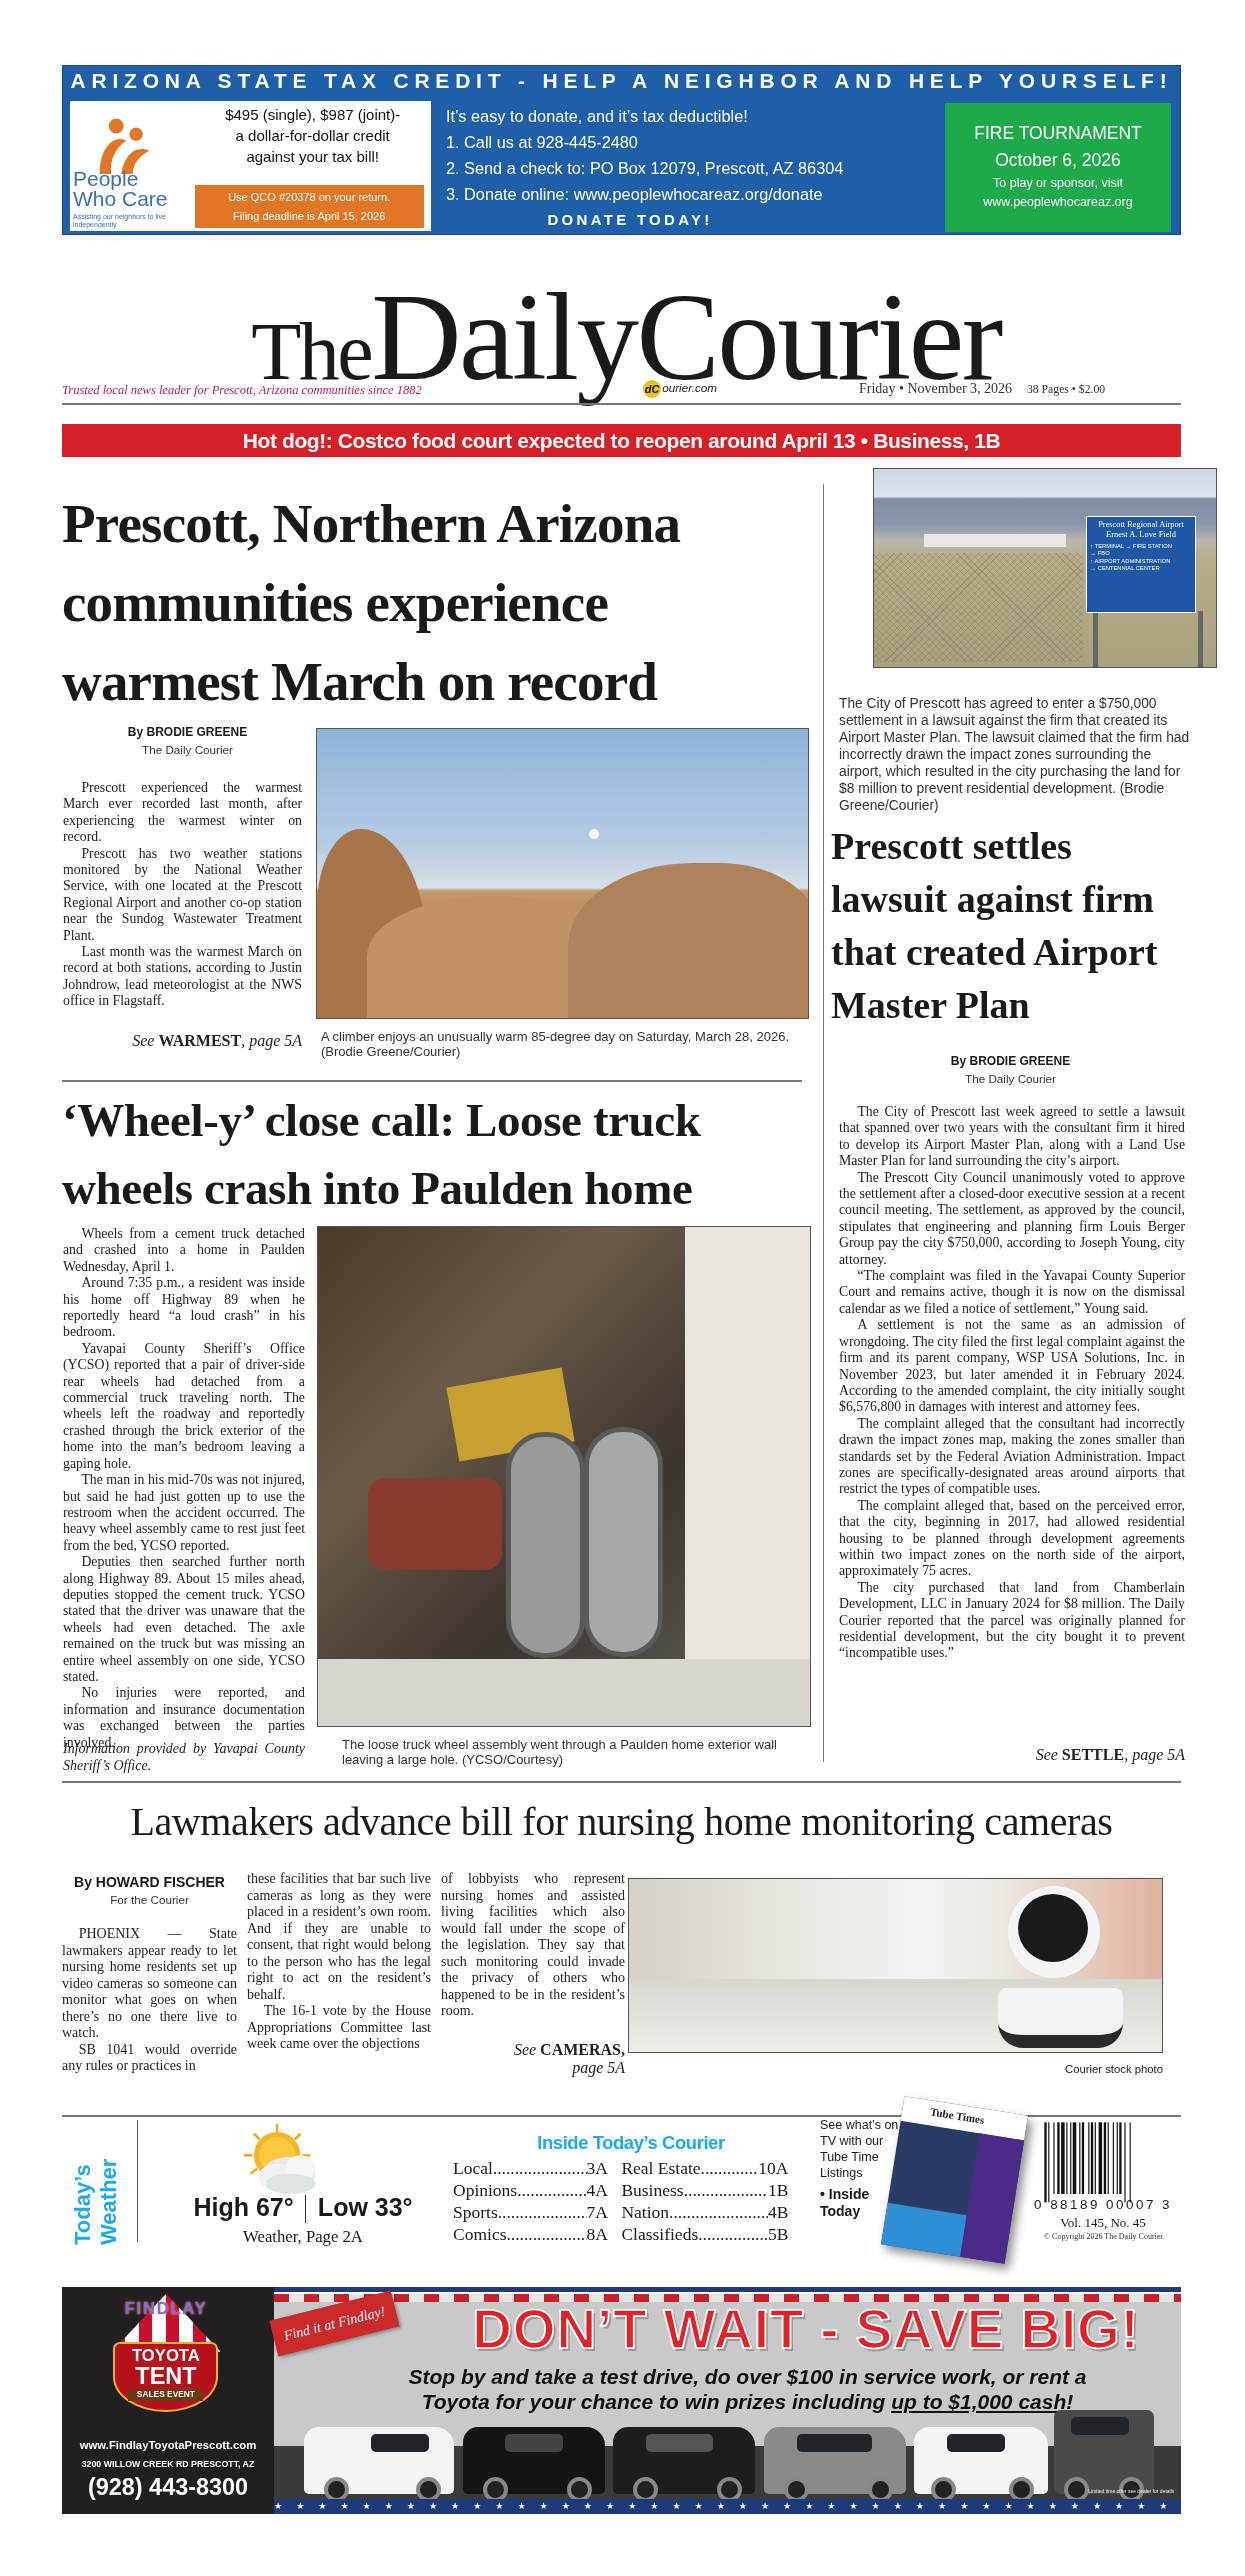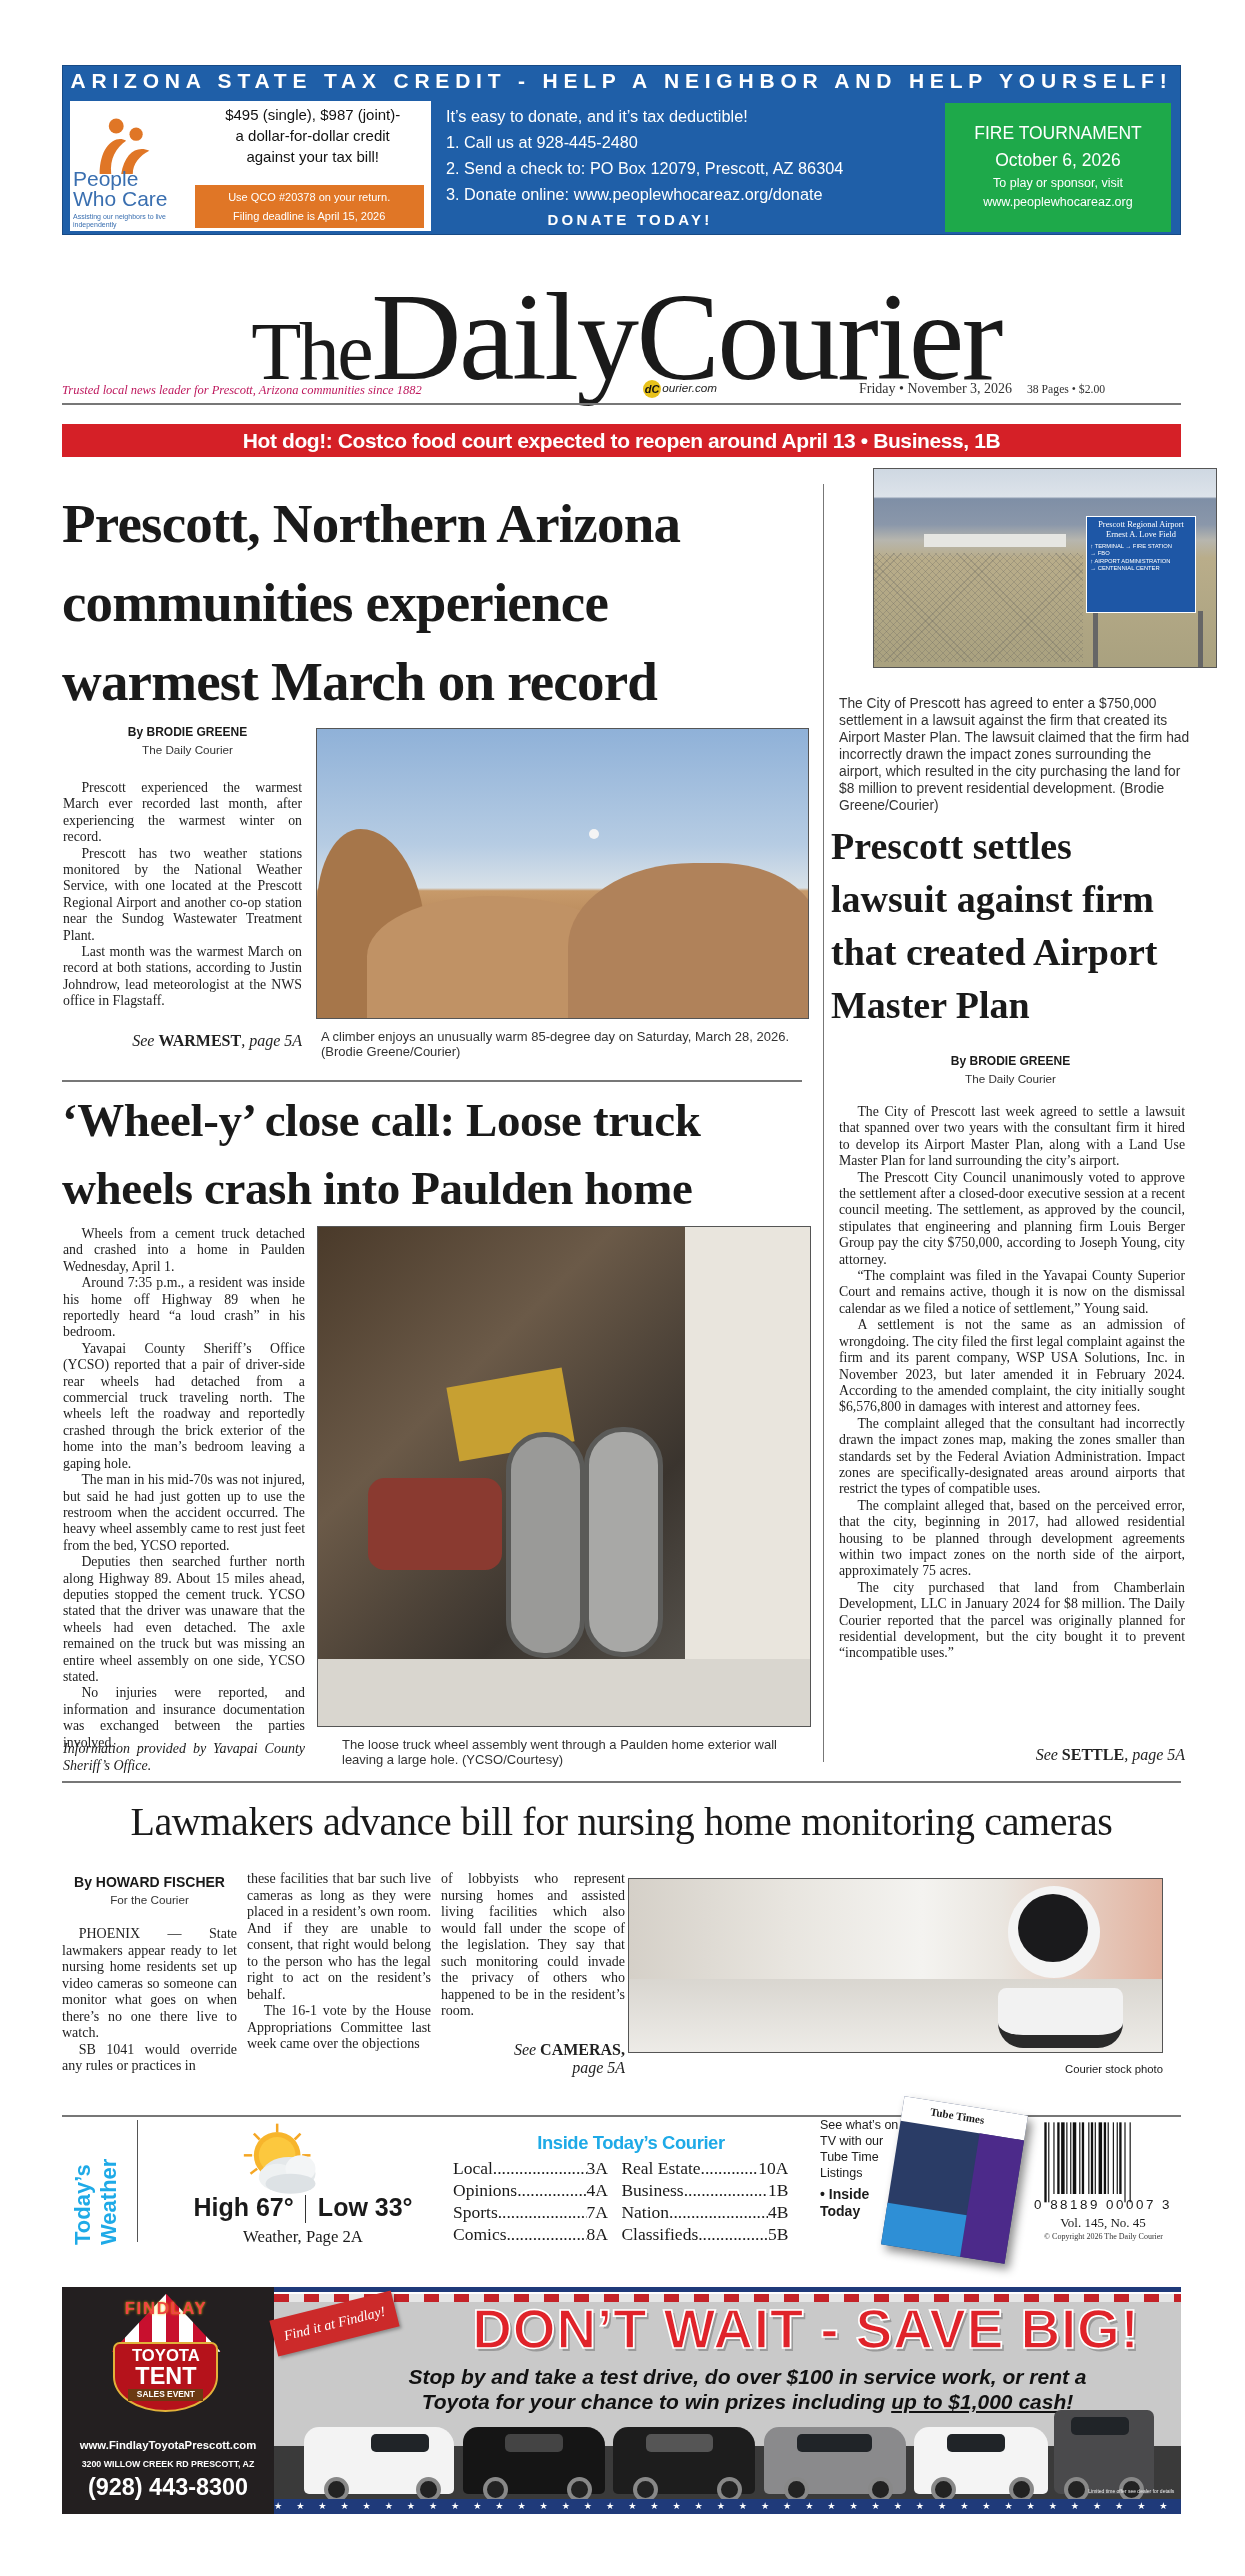--- a/index.html
+++ b/index.html
@@ -138,21 +138,21 @@
   #copy { left: 1024px; top: 2232px; width: 159px; text-align: center; font-size: 8px; color: #333; }
 
   
   #bottom-ad { left: 62px; top: 2287px; width: 1119px; height: 227px; background: #231f20; overflow: hidden; }
   #bottom-ad .right { position: absolute; left: 212px; top: 0; width: 907px; height: 227px; background: #c9c9c9; }
   #bottom-ad .stripes { position: absolute; left: 212px; top: 0; width: 907px; height: 15px; background: linear-gradient(180deg, #1f3a7a 0 5px, #fff 5px 6.7px, transparent 6.7px), repeating-linear-gradient(90deg, #c42228 0 15px, #e6e6e6 15px 30px); }
   #bottom-ad .stars { position: absolute; left: 212px; bottom: 0; width: 907px; height: 15px; background: #1f3a7a; color: #fff; font-size: 9.2px; line-height: 15px; letter-spacing: 5.8px; overflow: hidden; white-space: nowrap; }
   #bottom-ad .road { position: absolute; left: 212px; top: 159px; width: 907px; height: 53px; background: #3a3a3a; }
   .fin-logo { position: absolute; left: 33px; top: 6.7px; width: 142px; height: 125px; }
   .fin-logo .tent { position: absolute; left: 16.7px; top: 0; width: 109px; height: 58px; background: repeating-linear-gradient(90deg, #c8102e 0 13.4px, #fff 13.4px 27px); clip-path: polygon(50% 0, 100% 100%, 0 100%); }
-  .fin-logo .findlay { position: absolute; left: 0; top: 5px; width: 142px; text-align: center; font-family: "Liberation Sans", sans-serif; font-weight: bold; font-size: 16.7px; color: #ef4444; text-shadow: 0 0 2.5px #f3c200; letter-spacing: 1.7px; }
+  .fin-logo .findlay { position: absolute; left: 0; top: 5px; width: 142px; text-align: center; font-family: "Liberation Sans", sans-serif; font-weight: bold; font-size: 16.7px; color: #8b5cf6; text-shadow: 0 0 2.5px #f3c200; letter-spacing: 1.7px; }
   .fin-logo .shield { position: absolute; left: 18.4px; top: 48px; width: 105px; height: 70px; background: #b5121b; border: 2.5px solid #e2b23a; border-radius: 6.7px 6.7px 50% 50%; text-align: center; color: #fff; font-family: "Liberation Sans", sans-serif; font-weight: bold; }
   .fin-logo .shield .t1 { font-size: 16.7px; line-height: 18.4px; padding-top: 3.3px; }
   .fin-logo .shield .t2 { font-size: 23.4px; line-height: 23.4px; }
   .fin-logo .shield .t3 { font-size: 8.4px; line-height: 11.7px; background: #6b3a12; width: 75px; margin: 0 auto; }
   .fin-url { position: absolute; left: 0; top: 152px; width: 212px; text-align: center; color: #fff; font-family: "Liberation Sans", sans-serif; font-weight: bold; font-size: 11.3px; }
   .fin-addr { position: absolute; left: 0; top: 172px; width: 212px; text-align: center; color: #fff; font-family: "Liberation Sans", sans-serif; font-weight: bold; font-size: 8.8px; }
   .fin-phone { position: absolute; left: 0; top: 187px; width: 212px; text-align: center; color: #fff; font-family: "Liberation Sans", sans-serif; font-weight: bold; font-size: 23.4px; }
   .ribbon { position: absolute; left: 210px; top: 18.4px; width: 125px; height: 37px; background: #cc2a2a; transform: rotate(-14deg); color: #fff; font-family: "Liberation Serif", serif; font-style: italic; font-size: 14px; line-height: 37px; text-align: center; box-shadow: 1.7px 2.5px 3.3px rgba(0,0,0,0.3); }
   .ad-big { position: absolute; left: 368px; top: 13.4px; width: 752px; text-align: center; font-family: "Liberation Sans", sans-serif; font-weight: bold; font-size: 55px; line-height: 58px; color: #e0232a; -webkit-text-stroke: 1.7px #fff; text-shadow: 0 0 0 #fff, 2.5px 2.5px 0 #9a9a9a; letter-spacing: 0.8px; white-space: nowrap; }
   .ad-sub { position: absolute; left: 251px; top: 77px; width: 869px; text-align: center; font-family: "Liberation Sans", sans-serif; font-weight: bold; font-style: italic; font-size: 21px; line-height: 25px; color: #111; }

